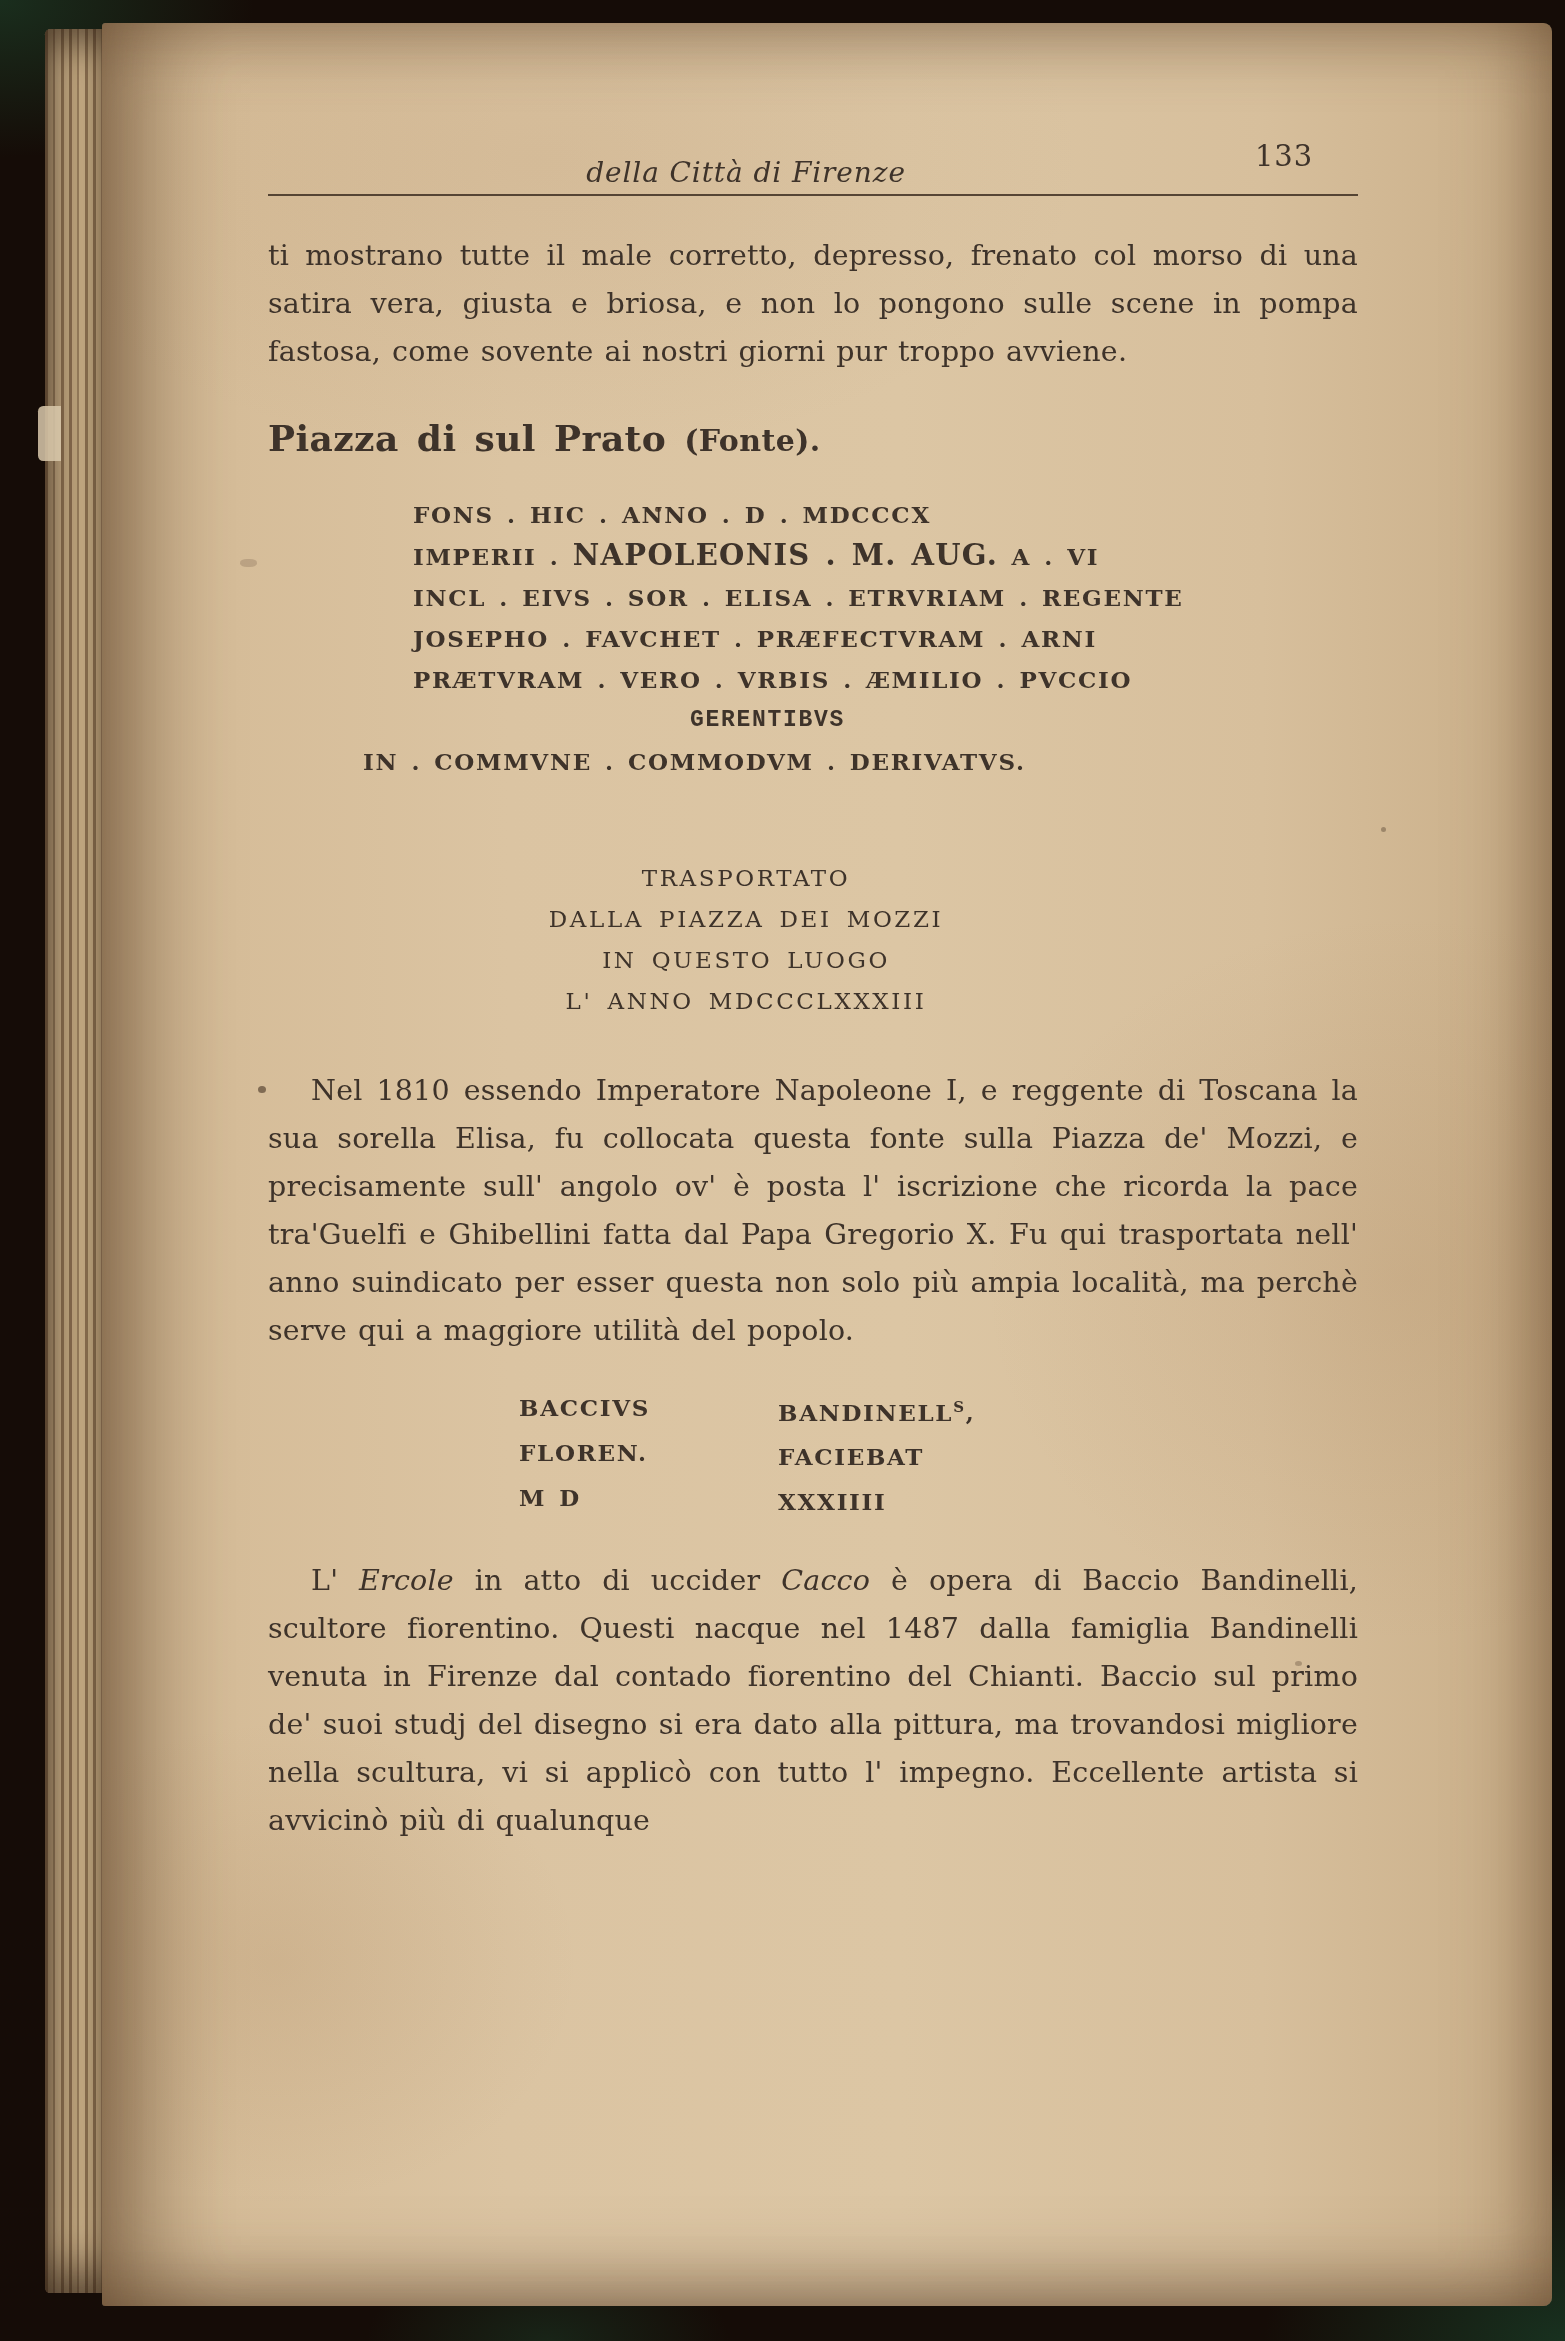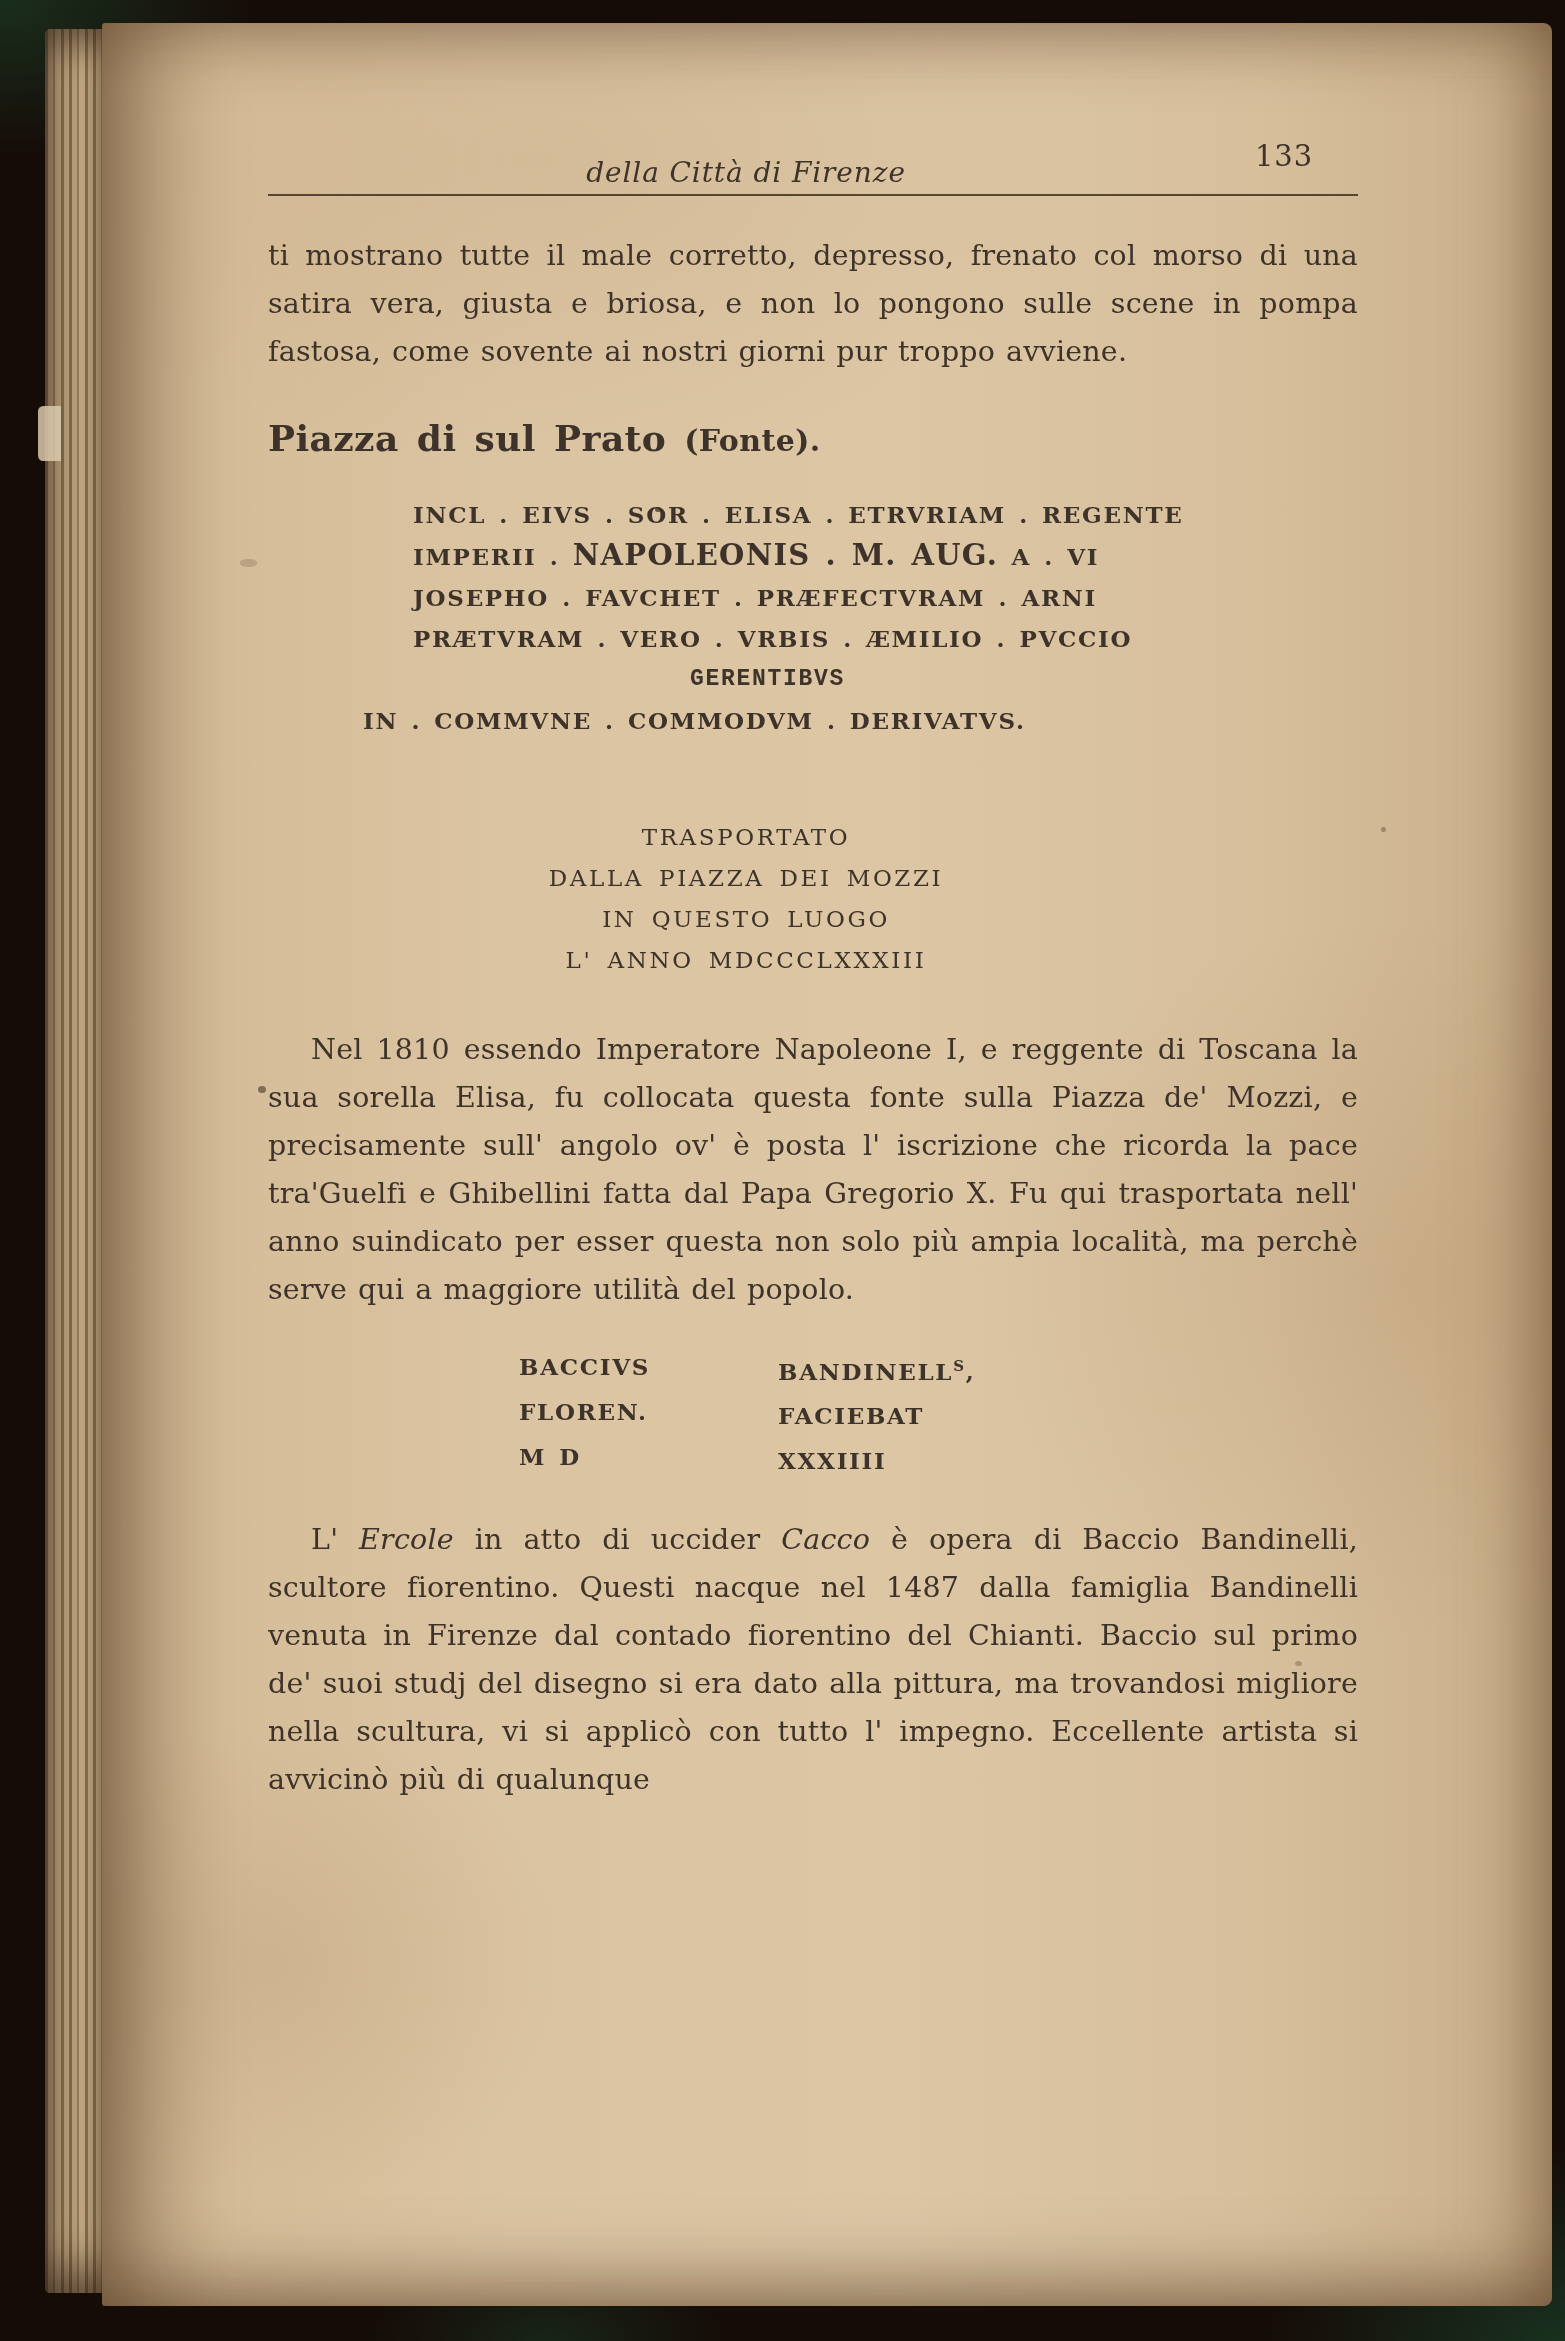--- a/index.html
+++ b/index.html
@@ -126,24 +126,25 @@
     <div class="header-rule"></div>
 
     <p class="para para-intro">ti mostrano tutte il male corretto, depresso, frenato col morso di una satira vera, giusta e briosa, e non lo pongono sulle scene in pompa fastosa, come sovente ai nostri giorni pur troppo avviene.</p>
 
     <h2 class="section-heading">
       <span>Piazza di sul Prato</span>
       <span class="note">(Fonte).</span>
     </h2>
 
     <div class="inscription-fonte">
-      <div>INCL . EIVS . SOR . ELISA . ETRVRIAM . REGENTE</div>
+      <div>FONS . HIC . ANNO . D . MDCCCX</div>
       <div>
         <span>IMPERII . </span><span class="line-big">NAPOLEONIS . M. AUG.</span><span> A . VI</span>
       </div>
+      <div>INCL . EIVS . SOR . ELISA . ETRVRIAM . REGENTE</div>
       <div>JOSEPHO . FAVCHET . PRÆFECTVRAM . ARNI</div>
       <div>PRÆTVRAM . VERO . VRBIS . ÆMILIO . PVCCIO</div>
       <div class="line-center">GERENTIBVS</div>
       <div class="line-outdent">IN . COMMVNE . COMMODVM . DERIVATVS.</div>
     </div>
 
     <div class="transport">
       <div>TRASPORTATO</div>
       <div>DALLA PIAZZA DEI MOZZI</div>
       <div>IN QUESTO LUOGO</div>

